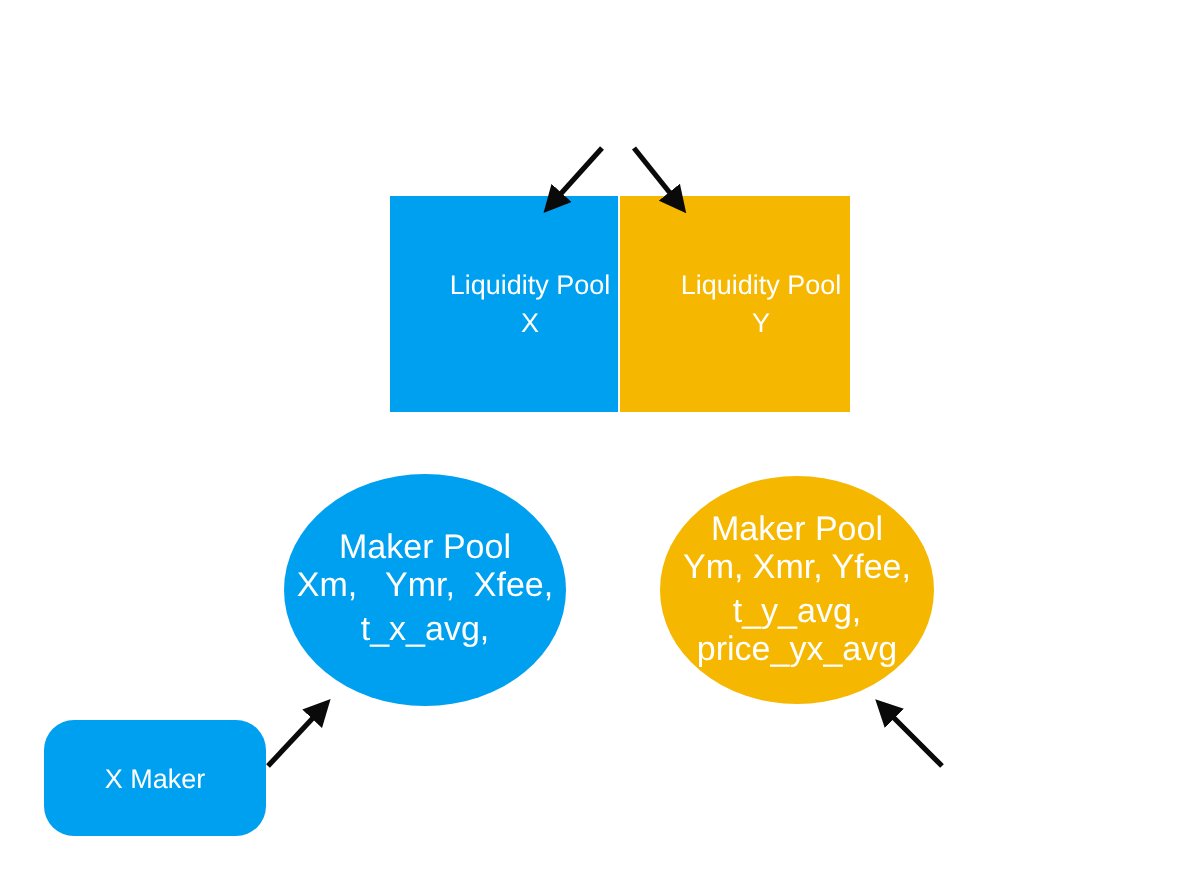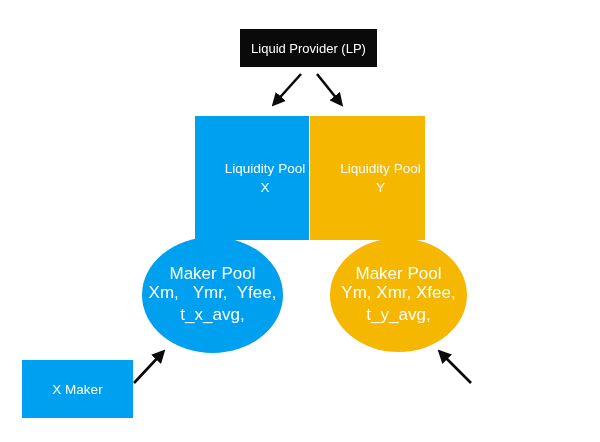--- a/index.html
+++ b/index.html
@@ -32,82 +32,81 @@
   }
   .node div { white-space: pre; }
 
   .lp-box {
     left: 240px; top: 29px; width: 137px; height: 38px;
     background: var(--black);
     font-size: 13px;
   }
 
   .pool {
-    top: 116px; height: 124px;
+    top: 98px; height: 108px;
     font-size: 13.5px;
     line-height: 19px;
     padding-left: 26px;
   }
   .pool-x { left: 195px; width: 114px; background: var(--blue); }
   .pool-y { left: 310px; width: 115px; background: var(--orange); }
 
   .ellipse {
     border-radius: 50%;
     font-size: 17px;
     line-height: 18.5px;
   }
   .ellipse .gap { margin-top: 4px; }
   .maker-pool-x { left: 142px; top: 237px; width: 141px; height: 116px; background: var(--blue); }
   .maker-pool-y { left: 330px; top: 238px; width: 137px; height: 114px; background: var(--orange); }
 
   .maker-box {
     font-size: 13.5px;
     line-height: 19px;
+    border-radius: 15px;
   }
   .x-maker { left: 22px; top: 360px; width: 111px; height: 58px; background: var(--blue); }
   .y-maker { left: 470px; top: 360px; width: 98px; height: 59px; background: var(--orange); }
 
   .arrows {
     position: absolute;
     left: 0; top: 0;
     pointer-events: none;
   }
   .arrows line {
     stroke: var(--black);
     stroke-width: 2.6;
   }
   .arrows .head { fill: var(--black); }
 </style>
 </head>
 <body>
 
 <div class="canvas">
 
-  <div class="node lp-box">
-    <div>Liquid Provider (LP)</div>
-  </div>
 
   <div class="node pool pool-x">
     <div>Liquidity Pool</div>
     <div>X</div>
   </div>
   <div class="node pool pool-y">
     <div>Liquidity Pool</div>
     <div>Y</div>
   </div>
 
   <div class="node ellipse maker-pool-x">
     <div>Maker Pool</div>
-    <div>Xm,   Ymr,  Yfee,</div>
+    <div>Xm,   Ymr,  Xfee,</div>
     <div class="gap">t_x_avg,</div>
   </div>
   <div class="node ellipse maker-pool-y">
     <div>Maker Pool</div>
-    <div>Ym, Xmr, Xfee,</div>
+    <div>Ym, Xmr, Yfee,</div>
     <div class="gap">t_y_avg,</div>
+    <div>price_yx_avg</div>
   </div>
 
   <div class="node maker-box x-maker">
     <div>X Maker</div>
   </div>
 
   <svg class="arrows" width="600" height="442" viewBox="0 0 600 442">
     <defs>
       <marker id="ah" viewBox="0 0 10 10" refX="7.5" refY="5" markerWidth="5.2" markerHeight="5.2" orient="auto-start-reverse">
         <path class="head" d="M0,0 L10,5 L0,10 z"></path>

